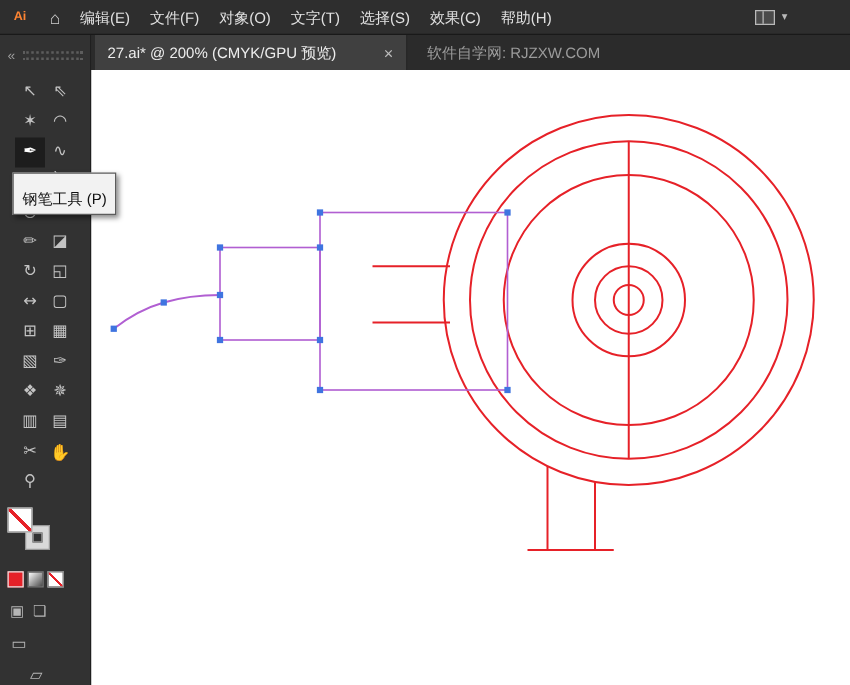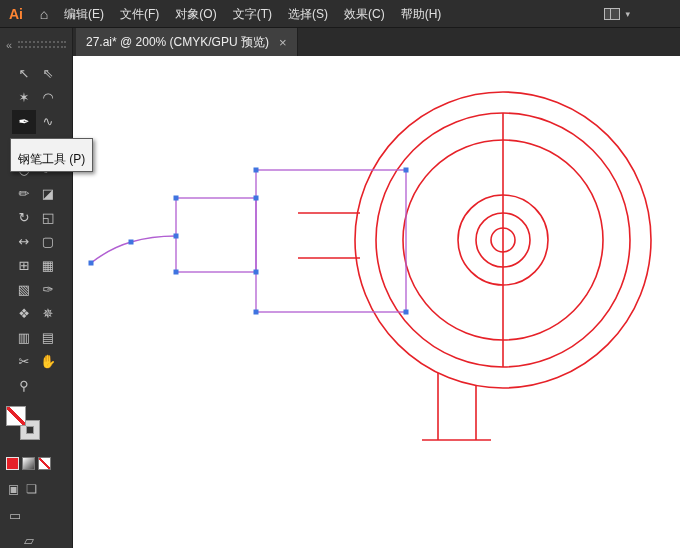--- a/index.html
+++ b/index.html
@@ -3,21 +3,21 @@
 <meta charset="utf-8">
 <style>
   * { margin:0; padding:0; box-sizing:border-box; }
   html,body { width:680px; height:548px; overflow:hidden; background:#323232;
               font-family:"Liberation Sans","DejaVu Sans",sans-serif; }
   body { position:relative; }
 
   
   .menubar { height:28px; background:#2e2e2e; border-bottom:1px solid #191919;
              display:flex; align-items:center; }
-  .logo { width:32px; text-align:center; color:#ff8533; font-weight:bold; font-size:14px; }
+  .logo { width:32px; text-align:center; color:#ff8533; font-weight:bold; font-size:10px; }
   .home { width:24px; text-align:center; color:#cfcfcf; font-size:14px; }
   .menu-item { padding:0 8px; font-size:12px; color:#e0e0e0; line-height:28px; cursor:default; }
   .mb-spacer { flex:1; }
   .ws { display:flex; align-items:center; gap:5px; margin-right:50px; }
   .ws-box { width:16px; height:12px; border:1px solid #b9b9b9; position:relative; background:#4a4a4a; }
   .ws-split { position:absolute; left:5px; top:0; bottom:0; width:1px; background:#b9b9b9; }
   .ws-caret { color:#b9b9b9; font-size:9px; }
 
   
   .content { display:flex; height:520px; }
@@ -56,21 +56,21 @@
               color:#b5b5b5; font-size:12px; font-family:"DejaVu Sans",sans-serif; }
   .screen-mode { padding-left:9px; margin-top:12px; color:#b5b5b5; font-size:13px;
                  font-family:"DejaVu Sans",sans-serif; }
   .edit-tb { padding-left:24px; margin-top:10px; color:#b5b5b5; font-size:13px;
              font-family:"DejaVu Sans",sans-serif; }
 
   
   .main { flex:1; display:flex; flex-direction:column; min-width:0; }
   .tabbar { height:28px; background:#2b2b2b; display:flex; align-items:center; padding-left:3px; }
   .tab { height:28px; display:flex; align-items:center; background:#404040;
-         padding:0 10px; font-size:12px; color:#ededed; border-right:1px solid #1f1f1f; }
+         padding:0 10px; font-size:12px; color:#ededed; border-right:1px solid #1f1f1f;gap:28px; }
   .tab-close { margin-left:10px; color:#bdbdbd; font-size:13px; cursor:default; }
   .site-note { margin-left:16px; font-size:12px; color:#9b9b9b; white-space:nowrap; }
 
   .canvas { flex:1; background:#ffffff; position:relative; }
   svg.artwork { position:absolute; left:0; top:0; width:100%; height:100%; }
 
   
   .tooltip { position:absolute; left:10px; top:138px; background:#f2f2f2;
              border:1px solid #5c5c5c; color:#111; font-size:12px;
              padding:12px 7px 3px; z-index:40; box-shadow:2px 2px 4px rgba(0,0,0,0.45);
@@ -161,20 +161,21 @@
     <div class="screen-mode">▭</div>
     <div class="edit-tb">▱</div>
   </div>
 
   <div class="main">
     <div class="tabbar">
       <div class="tab">
         <span>27.ai* @ 200% (CMYK/GPU 预览)</span>
         <span class="tab-close">×</span>
       </div>
+      <span class="site-note">软件自学网: RJZXW.COM</span>
     </div>
 
     <div class="canvas">
       <svg class="artwork" viewBox="0 0 607 492">
           <circle cx="430" cy="184" r="148" fill="none" stroke="#e62128" stroke-width="1.6"></circle>
           <circle cx="430" cy="184" r="127" fill="none" stroke="#e62128" stroke-width="1.6"></circle>
           <circle cx="430" cy="184" r="100" fill="none" stroke="#e62128" stroke-width="1.6"></circle>
           <circle cx="430" cy="184" r="45" fill="none" stroke="#e62128" stroke-width="1.6"></circle>
           <circle cx="430" cy="184" r="27" fill="none" stroke="#e62128" stroke-width="1.6"></circle>
           <circle cx="430" cy="184" r="12" fill="none" stroke="#e62128" stroke-width="1.6"></circle>

